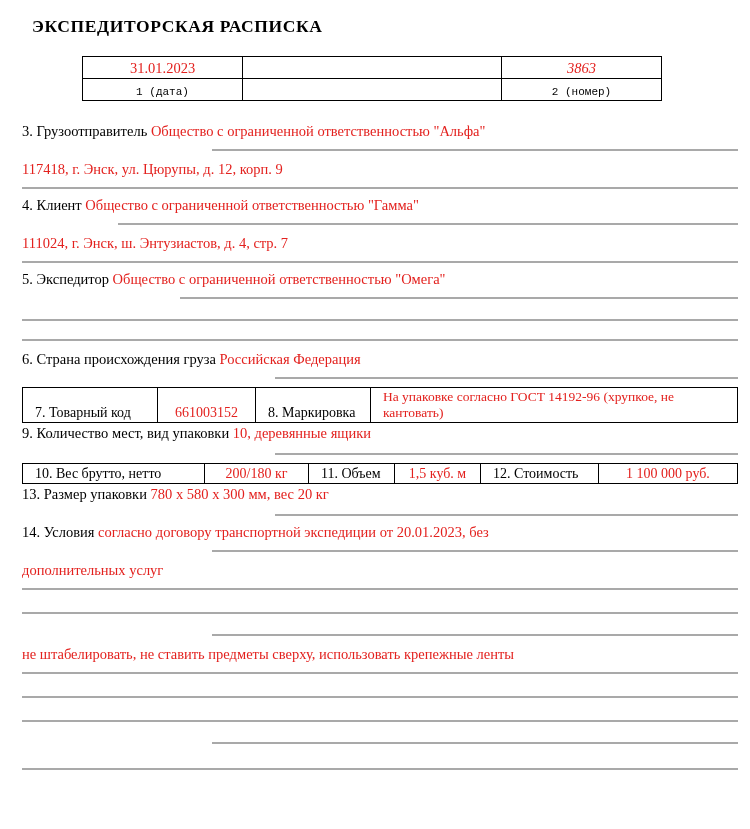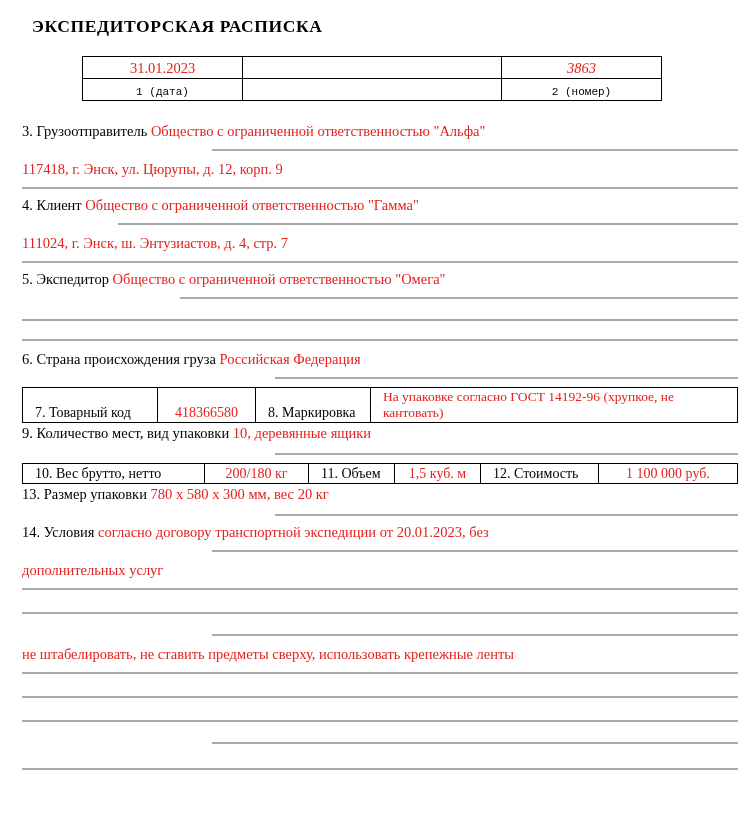--- a/index.html
+++ b/index.html
@@ -193,21 +193,21 @@
   <div class="spacer-8"></div>
 
   <div class="tbl-wrap">
     <table class="data">
       <tbody>
           <tr>
         <td class="lblcell" style="width:135px">
           <span>7. Товарный код</span>
         </td>
         <td class="valcell" style="width:98px">
-          <span>418366580</span>
+          <span>661003152</span>
         </td>
         <td class="lblcell" style="width:115px">
           <span>8. Маркировка</span>
         </td>
         <td class="markcell">
           <span>На упаковке согласно ГОСТ 14192-96 (хрупкое, не кантовать)</span>
         </td>
       </tr>
     </tbody>
       </table>

